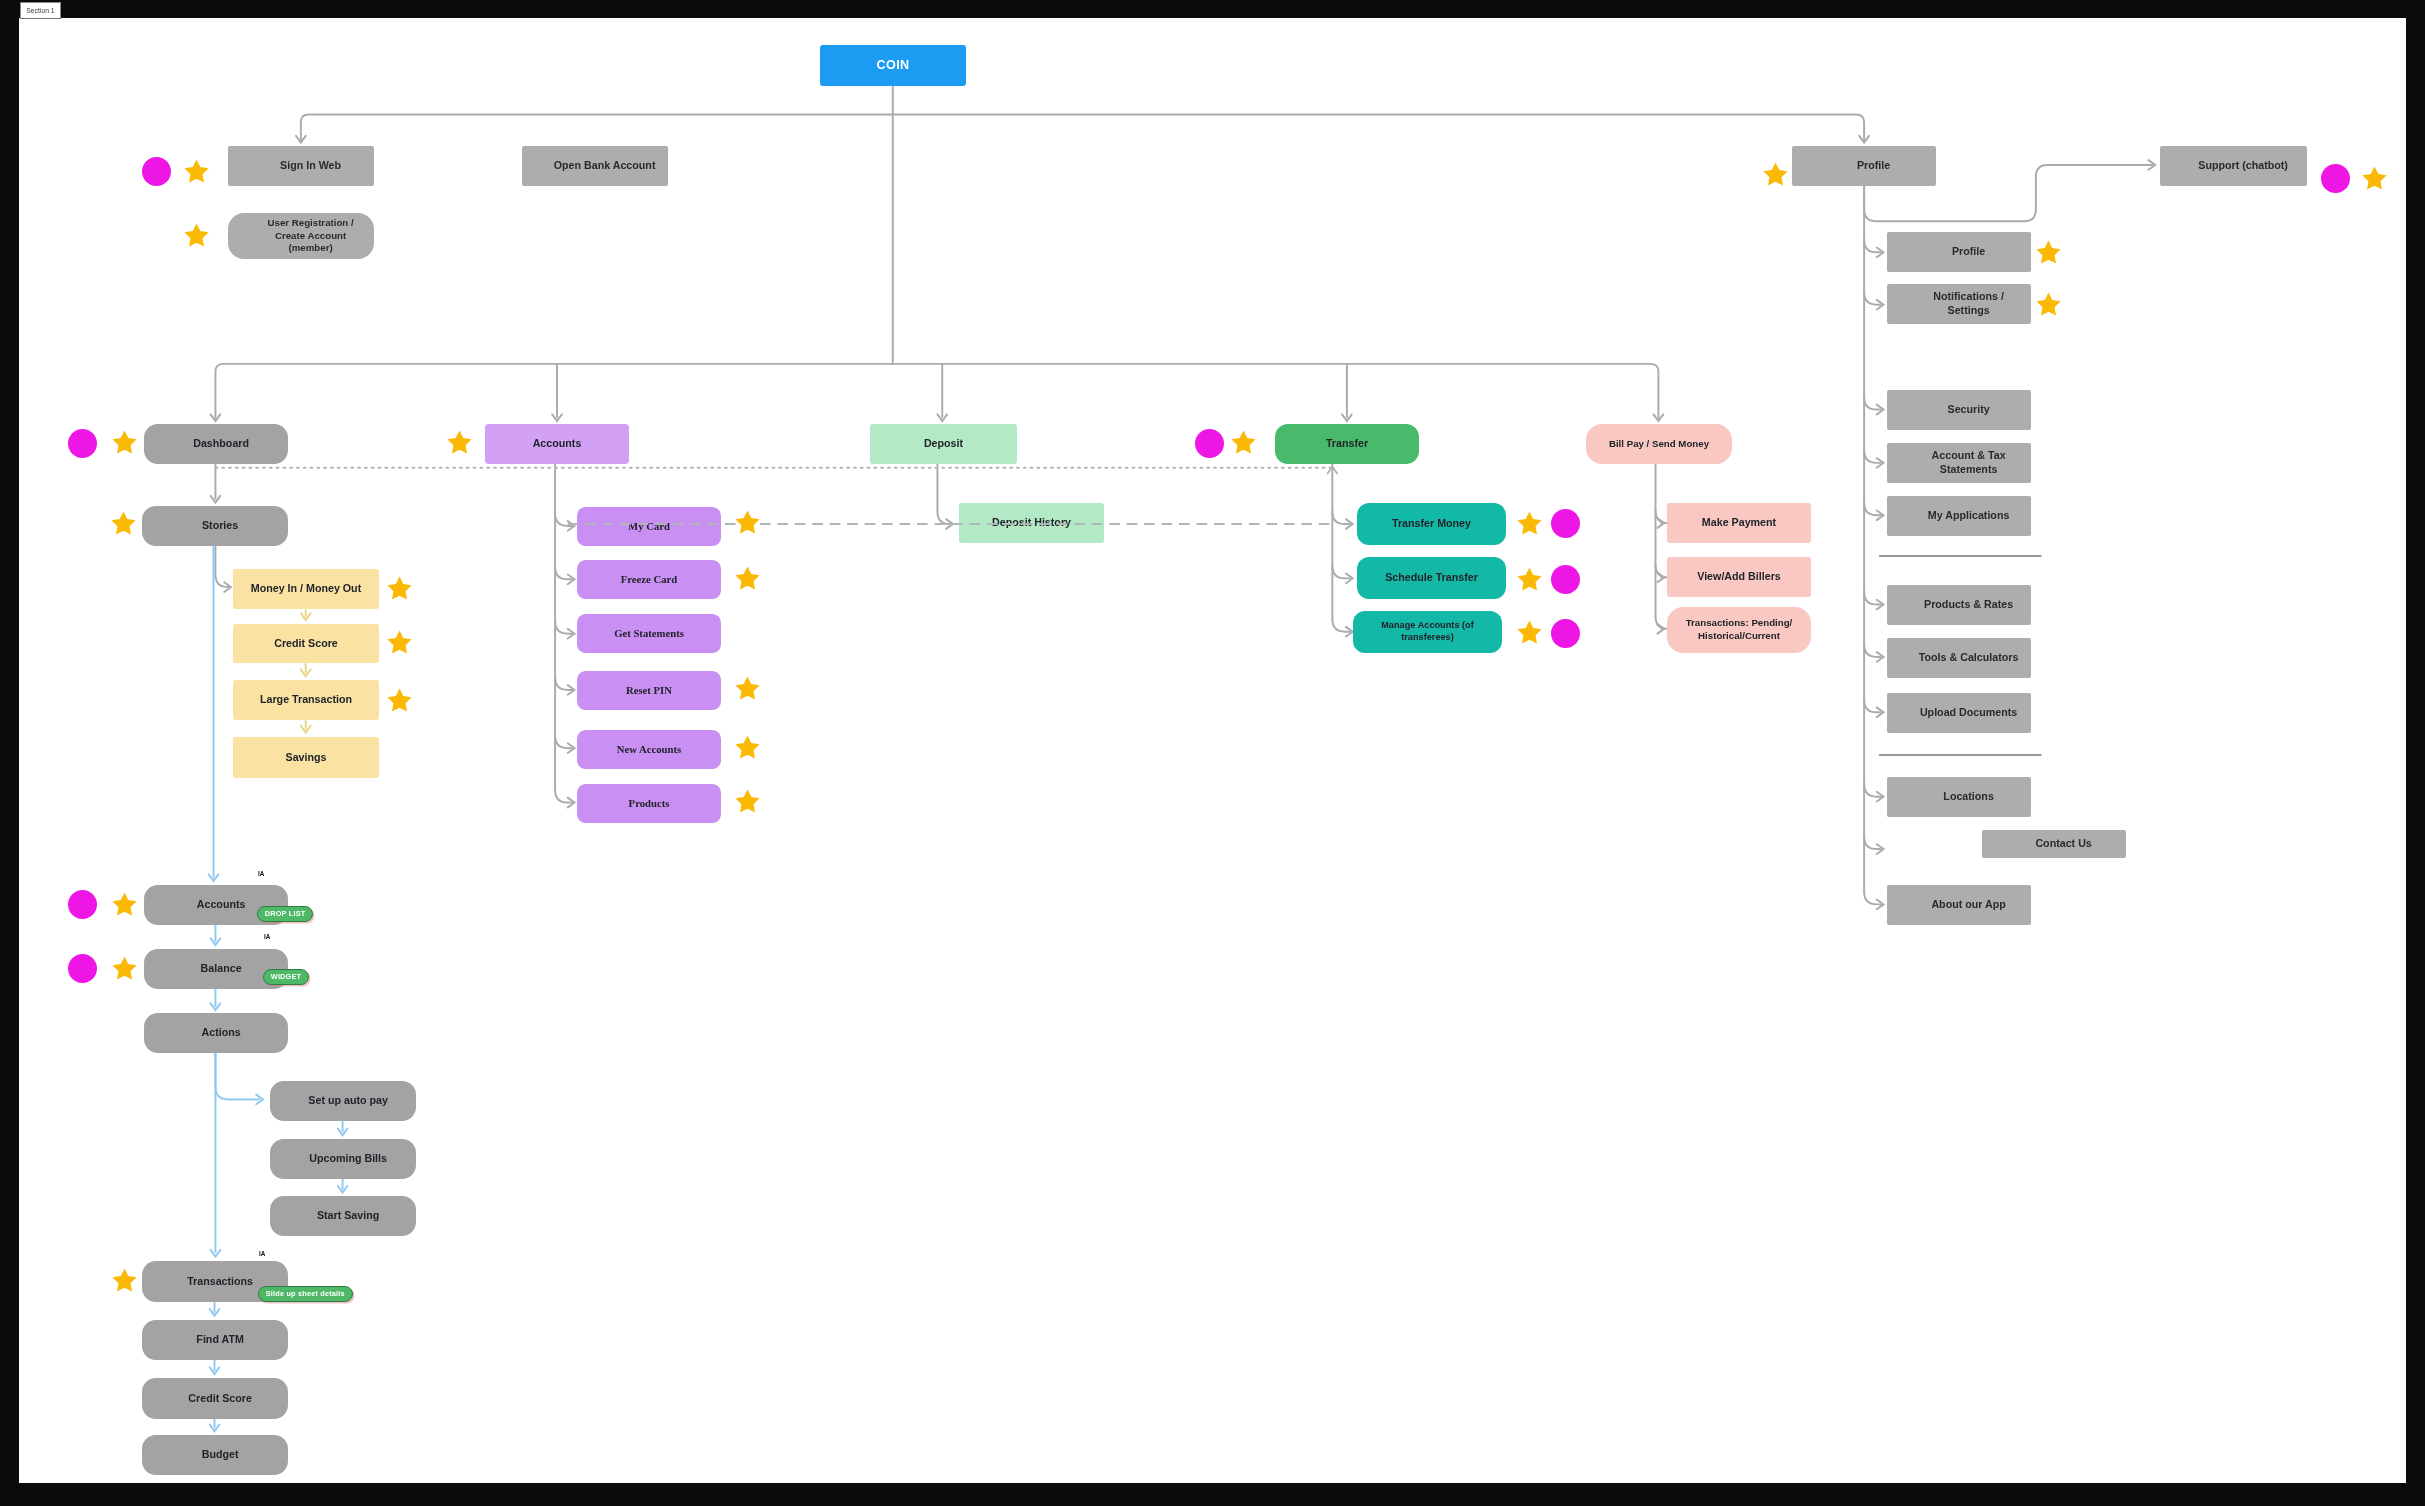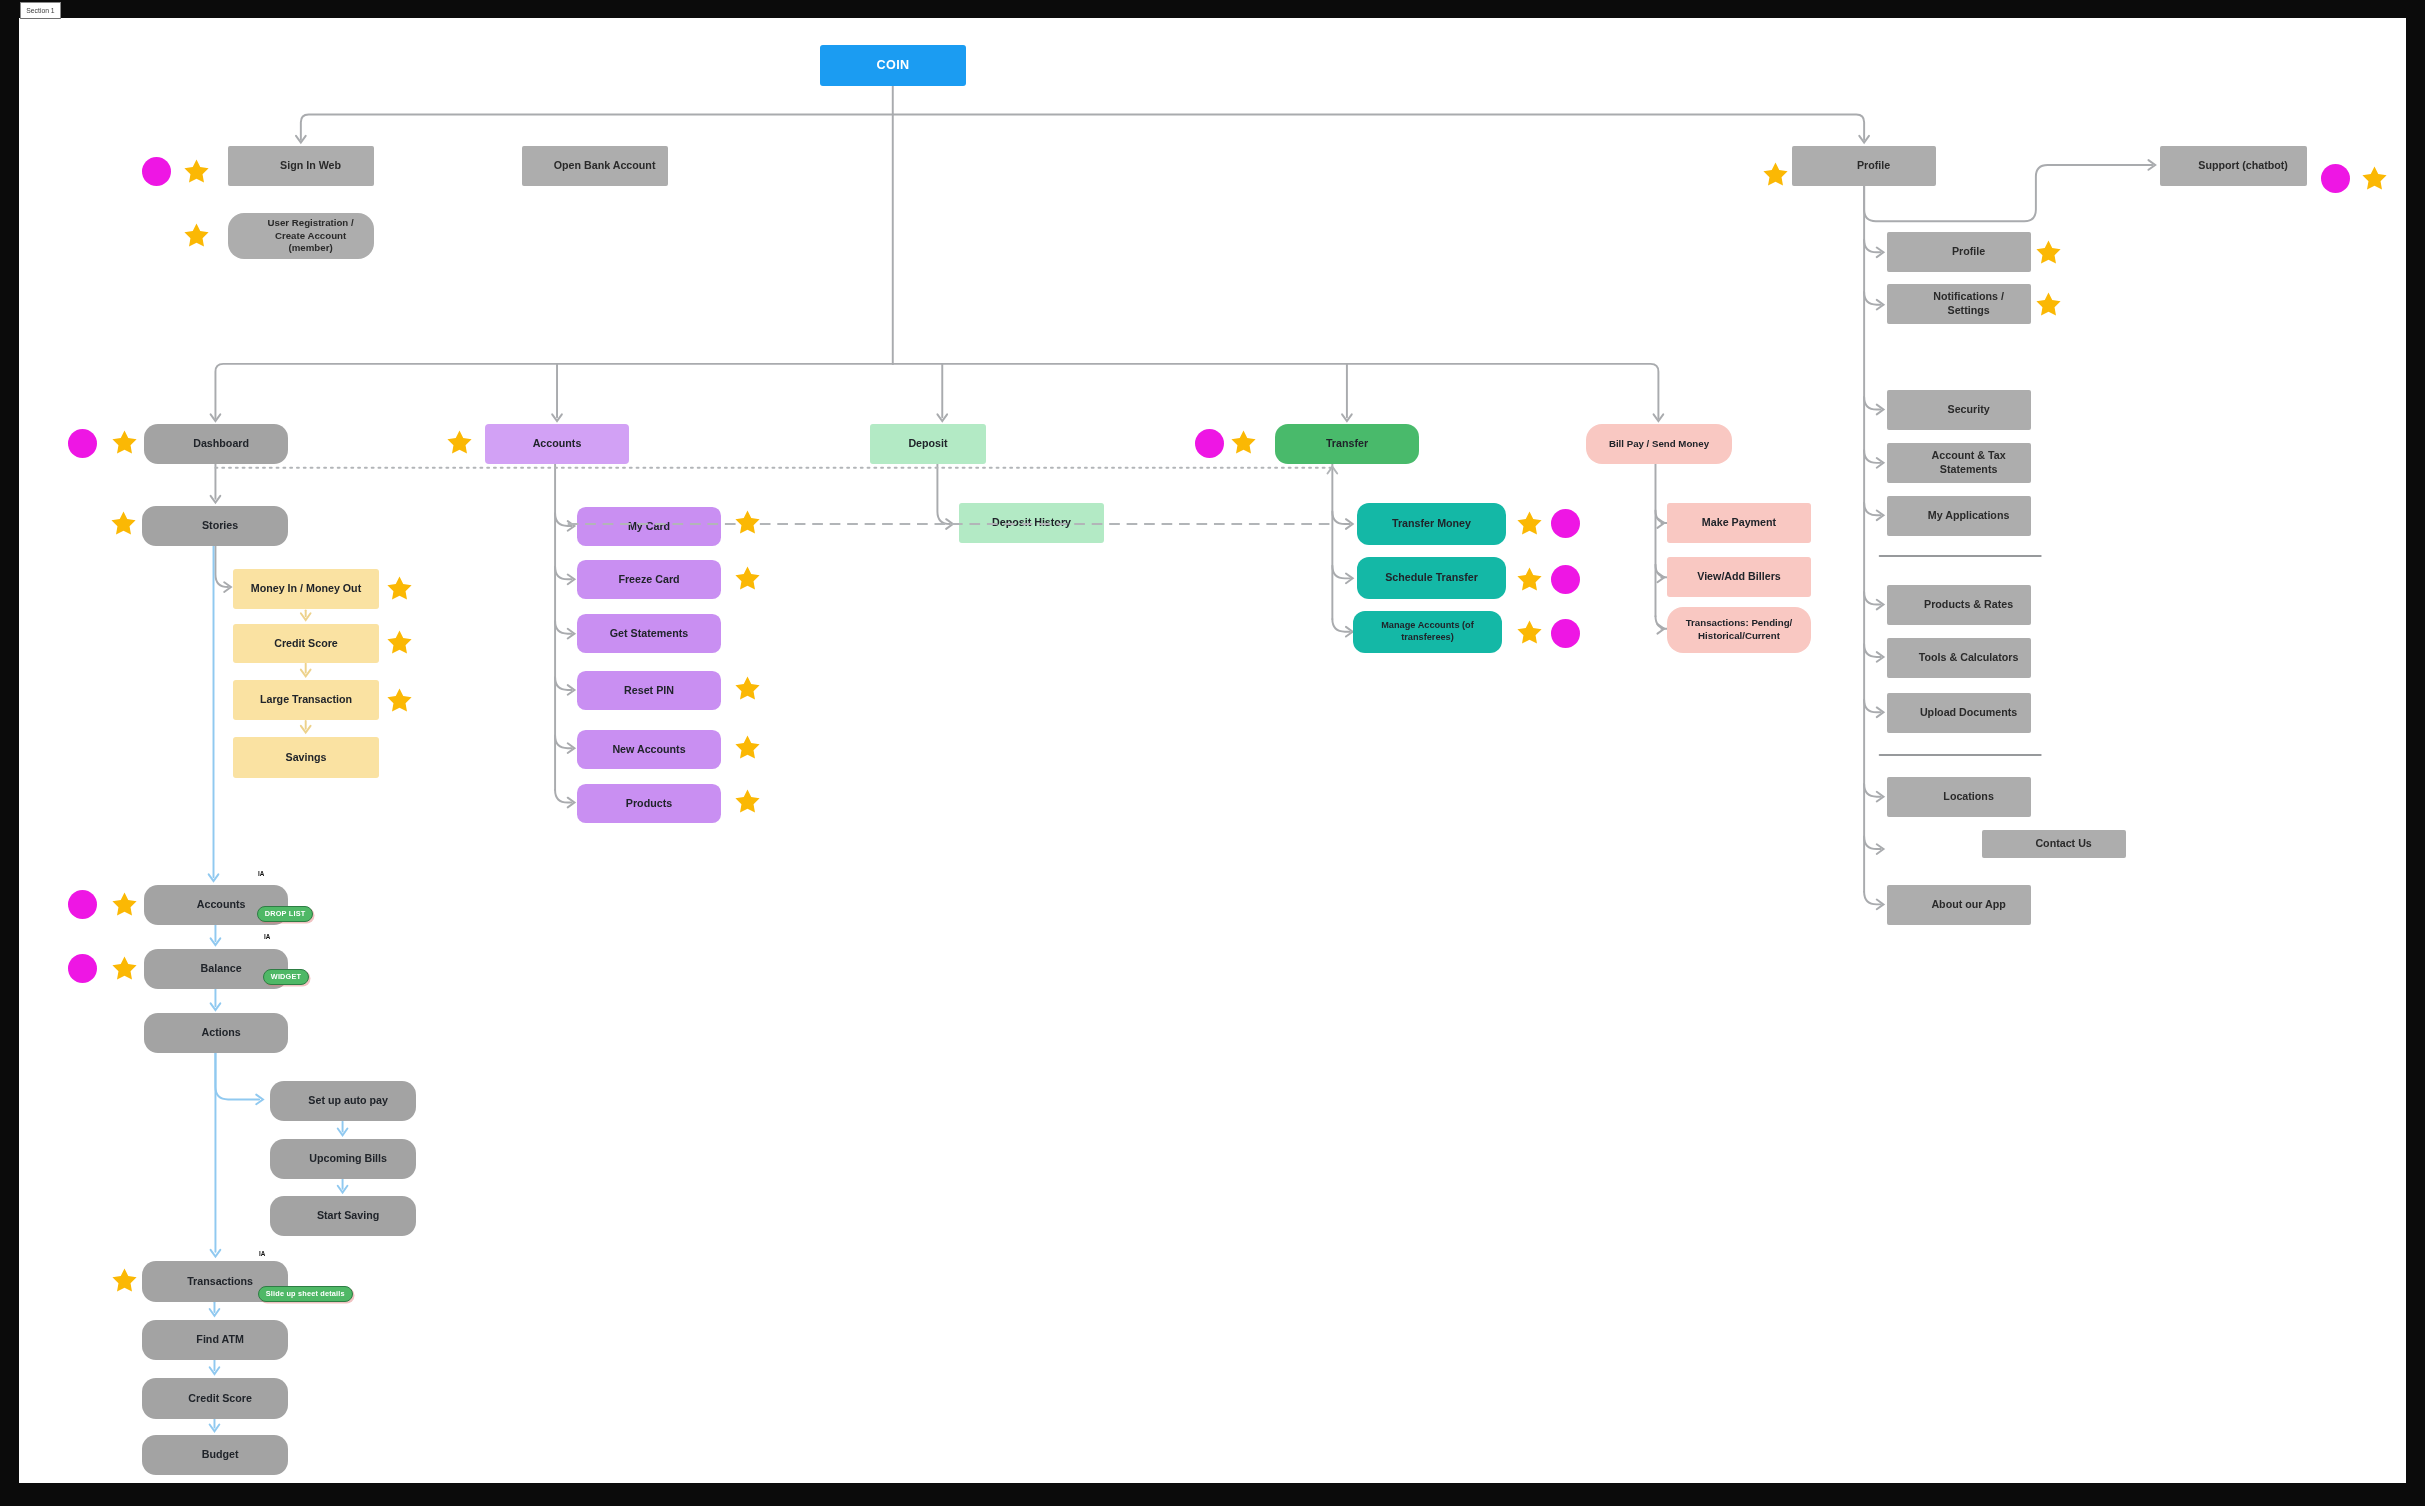--- a/index.html
+++ b/index.html
@@ -8,21 +8,21 @@
   .tab{position:absolute;left:20.4px;top:1.9px;height:15.5px;padding:0 4.9px;background:#fff;border:1px solid #8a8a8a;border-bottom:1.9px solid #6f6f6f;
        font-size:6.8px;color:#3c3c3c;display:flex;align-items:center;z-index:6;}
   svg.wires{position:absolute;left:0;top:0;z-index:1;pointer-events:none;}
   svg.wires.over{z-index:3;}
   .node{position:absolute;display:flex;align-items:center;justify-content:center;text-align:center;
         font-size:10.7px;font-weight:700;color:#20242a;z-index:2;line-height:1.3;padding:1.9px 5.8px;box-sizing:border-box;}
   .c-blue   {background:#1b9cf2;color:#fff;font-size:12.6px;font-weight:800;letter-spacing:0.4px;border-radius:2.9px;}
   .c-gray   {background:#adadad;color:#2a2a2a;border-radius:1.9px;padding-left:25px;}
   .c-lblue  {background:#a3a3a3;border-radius:14px;padding-left:16px;}
   .c-purple {background:#d2a1f5;border-radius:3.9px;}
-  .c-purple2{background:#c98ff2;border-radius:8.7px;}
+  .c-purple2{background:#c98ff2;border-radius:8.7px;font-family:Liberation Serif, serif;}
   .c-lgreen {background:#b3eac5;border-radius:2.9px;}
   .c-green  {background:#49ba6b;border-radius:13px;}
   .c-green2 {background:#14b8a6;border-radius:12px;}
   .c-pink   {background:#f9c8c2;border-radius:2.9px;}
   .c-yellow {background:#fae2a2;border-radius:2.9px;}
   .fs10{font-size:9.7px;border-radius:16px;} .fs9{font-size:9.2px;}
   .star{position:absolute;width:29px;height:29px;z-index:3;}
   .star path{fill:#fbb804;stroke:#fff;stroke-width:2.4;stroke-linejoin:round;paint-order:stroke;}
   .dot{position:absolute;width:29px;height:29px;border-radius:50%;background:#ee16e4;z-index:3;}
   .badge{position:absolute;z-index:4;background:#4fb866;border:1.5px solid #2e7d44;border-radius:8.7px;color:#fff;
@@ -147,21 +147,21 @@
 
   <div class="node c-gray" style="left:228px;top:146px;width:146px;height:40px">Sign In Web</div>
   <div class="node c-gray" style="left:522px;top:146px;width:146px;height:40px">Open Bank Account</div>
   <div class="node c-gray fs10" style="left:228px;top:213px;width:146px;height:46px">User Registration / Create Account (member)</div>
 
   <div class="node c-gray" style="left:1792px;top:146px;width:144px;height:40px">Profile</div>
   <div class="node c-gray" style="left:2160px;top:146px;width:147px;height:40px">Support (chatbot)</div>
 
   <div class="node c-lblue" style="left:144px;top:424px;width:144px;height:40px">Dashboard</div>
   <div class="node c-purple" style="left:485px;top:424px;width:144px;height:40px">Accounts</div>
-  <div class="node c-lgreen" style="left:870px;top:424px;width:116px;height:40px">Deposit</div>
+  <div class="node c-lgreen" style="left:870px;top:424px;width:147px;height:40px">Deposit</div>
   <div class="node c-green" style="left:1275px;top:424px;width:144px;height:40px">Transfer</div>
   <div class="node c-pink fs10" style="left:1586px;top:424px;width:146px;height:40px">Bill Pay / Send Money</div>
 
   <div class="node c-lblue" style="left:142px;top:506px;width:146px;height:40px">Stories</div>
   <div class="node c-yellow" style="left:233px;top:569px;width:146px;height:40px">Money In / Money Out</div>
   <div class="node c-yellow" style="left:233px;top:624px;width:146px;height:39px">Credit Score</div>
   <div class="node c-yellow" style="left:233px;top:680px;width:146px;height:40px">Large Transaction</div>
   <div class="node c-yellow" style="left:233px;top:737px;width:146px;height:41px">Savings</div>
   <div class="node c-lblue" style="left:144px;top:885px;width:144px;height:40px">Accounts</div>
   <div class="node c-lblue" style="left:144px;top:949px;width:144px;height:40px">Balance</div>

